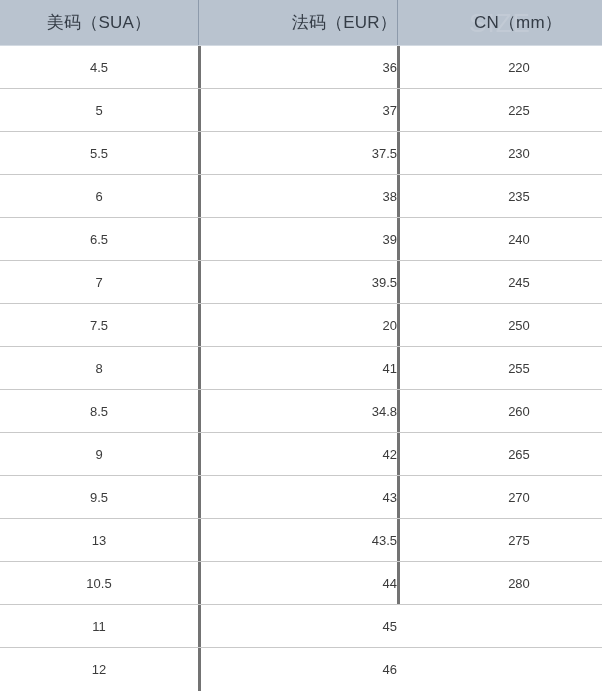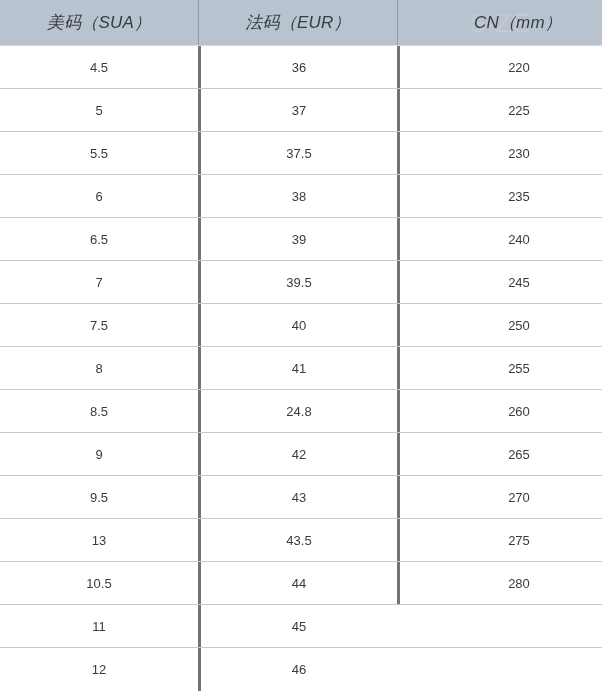--- a/index.html
+++ b/index.html
@@ -47,21 +47,21 @@
     position: absolute;
     left: 50%;
     top: 50%;
     transform: translate(-50%, -50%);
     font-size: 26px;
     color: rgba(255,255,255,0.13);
     letter-spacing: 1px;
     pointer-events: none;
     white-space: nowrap;
   }
-  .th-label { position: relative; z-index: 2; font-style: italic; }
+  .th-label { position: relative; z-index: 2; }
 
   
   .tbody { position: relative; }
   .tr {
     display: flex;
     height: 43px;
     background: #ffffff;
     box-sizing: border-box;
     border-bottom: 1px solid #c9c9c9;
   }
@@ -74,21 +74,21 @@
     font-size: 13px;
     color: #3b3b3b;
     white-space: nowrap;
   }
   .td-divider {
     border-left: 3px solid #737373;
   }
 
   
   .col-0 { width: 198px; }
-  .col-1 { width: 199px; }
+  .col-1 { width: 199px; justify-content: flex-end; }
   .col-2 { width: 205px; padding-left: 36px; }
 </style>
 </head>
 <body>
 
 <div id="size-table">
 
   <div class="thead">
     <div class="th col-0">
       <span class="th-label">美码（SUA）</span>
@@ -128,31 +128,31 @@
         <div class="td col-1 td-divider">39</div>
         <div class="td col-2 td-divider">240</div>
       </div>
       <div class="tr">
         <div class="td col-0">7</div>
         <div class="td col-1 td-divider">39.5</div>
         <div class="td col-2 td-divider">245</div>
       </div>
       <div class="tr">
         <div class="td col-0">7.5</div>
-        <div class="td col-1 td-divider">40</div>
+        <div class="td col-1 td-divider">20</div>
         <div class="td col-2 td-divider">250</div>
       </div>
       <div class="tr">
         <div class="td col-0">8</div>
         <div class="td col-1 td-divider">41</div>
         <div class="td col-2 td-divider">255</div>
       </div>
       <div class="tr">
         <div class="td col-0">8.5</div>
-        <div class="td col-1 td-divider">24.8</div>
+        <div class="td col-1 td-divider">34.8</div>
         <div class="td col-2 td-divider">260</div>
       </div>
       <div class="tr">
         <div class="td col-0">9</div>
         <div class="td col-1 td-divider">42</div>
         <div class="td col-2 td-divider">265</div>
       </div>
       <div class="tr">
         <div class="td col-0">9.5</div>
         <div class="td col-1 td-divider">43</div>

